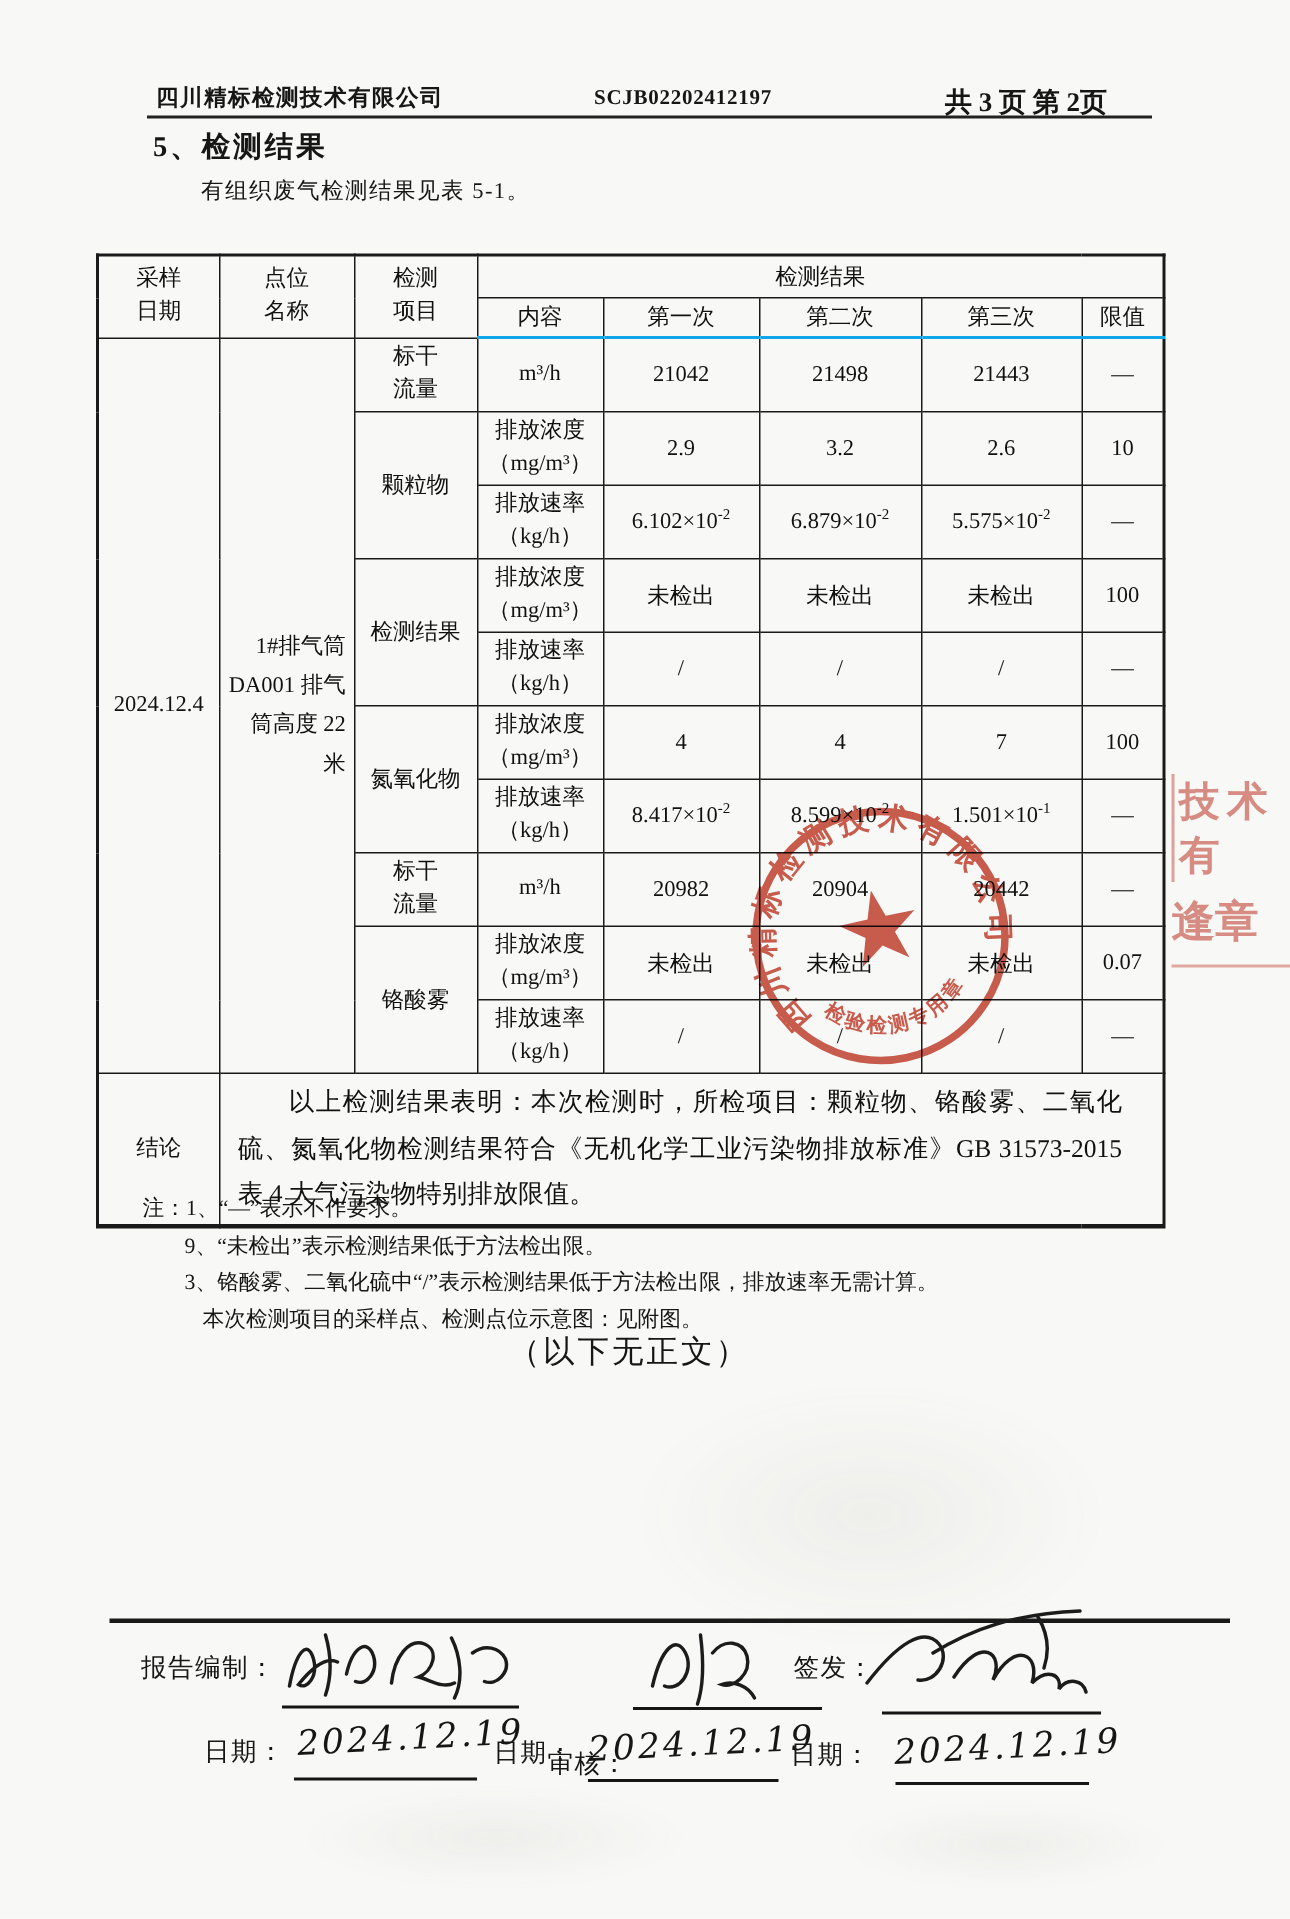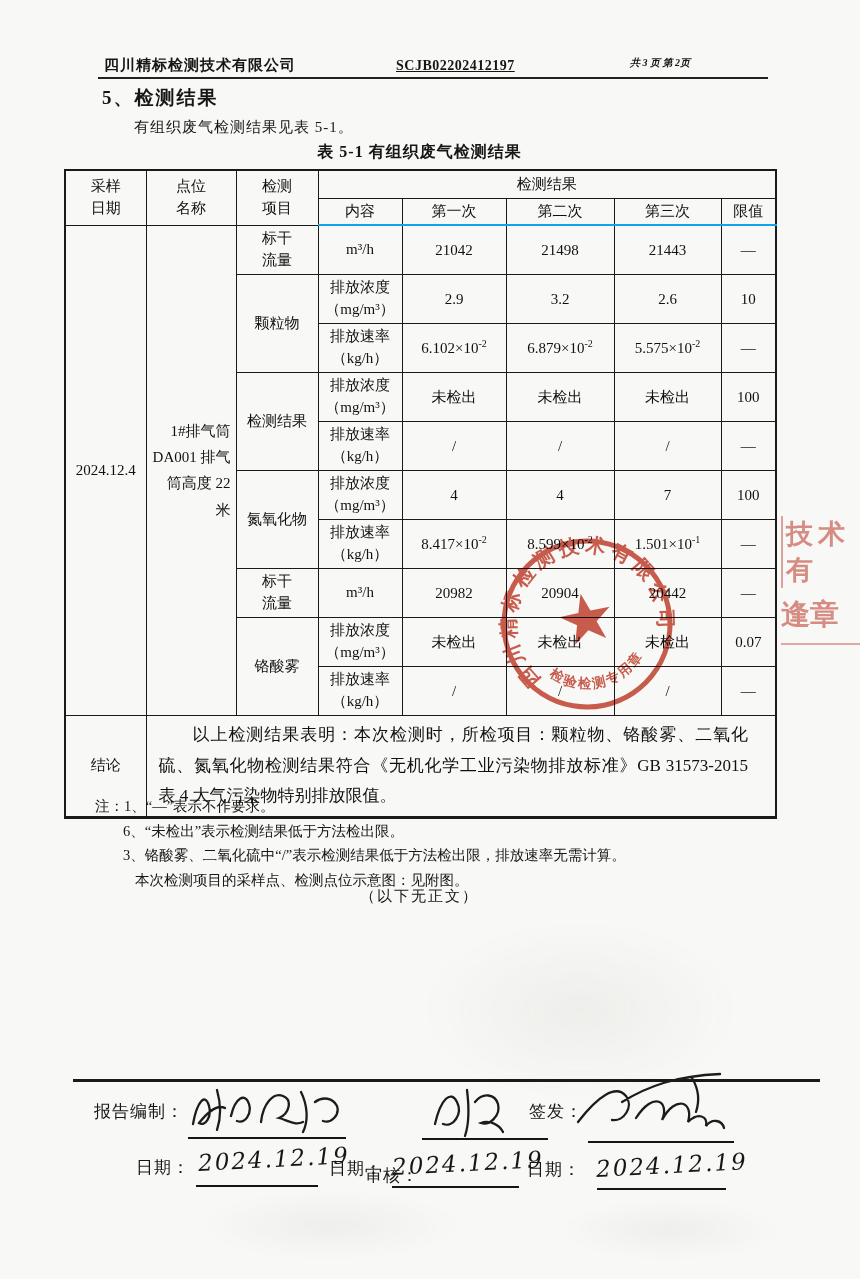--- a/index.html
+++ b/index.html
@@ -2,22 +2,22 @@
 <html lang="zh"><head>
 <meta charset="utf-8">
 <style>
   html,body{margin:0;padding:0;}
   body{background:#f7f7f4;font-family:"Liberation Serif","DejaVu Serif",serif;color:#161616;}
   .page{position:relative;width:860px;height:1279px;background:#f8f8f6;overflow:hidden;}
   .abs{position:absolute;}
 
   
   .hd-company{left:104px;top:56px;font-size:15px;font-weight:bold;letter-spacing:1px;}
-  .hd-report{left:396px;top:58px;font-size:14px;font-weight:bold;letter-spacing:.5px;text-decoration:underline;}
-  .hd-page{left:630px;top:56px;font-size:10px;font-weight:bold;font-style:italic;}
+  .hd-report{left:396px;top:58px;font-size:14px;font-weight:bold;letter-spacing:.5px;}
+  .hd-page{left:630px;top:56px;font-size:18px;font-weight:bold;}
   .hd-rule{left:98px;top:77px;width:670px;height:2px;background:#222;}
 
   .sec-title{left:102px;top:85px;font-size:19px;font-weight:bold;letter-spacing:2px;}
   .intro{left:134px;top:118px;font-size:15px;letter-spacing:1px;}
   .caption{left:64px;top:142px;width:711px;text-align:center;font-size:16px;font-weight:600;letter-spacing:1px;}
 
   
   .twrap{left:64px;top:169px;}
   table.t{border-collapse:collapse;table-layout:fixed;width:711px;border:2px solid #1a1a1a;border-bottom-width:3px;}
   .t th,.t td{border:1px solid #1a1a1a;font-size:15px;font-weight:normal;padding:1px 2px;text-align:center;vertical-align:middle;color:#111;}
@@ -27,21 +27,21 @@
   .pre{white-space:pre-line;line-height:1.45;}
   td.point{text-align:right;padding:0 5px;line-height:1.75;}
   tr.concl td{height:76px;}
   td.concl-text{text-align:justify;text-indent:2em;padding:4px 27px 4px 12px;line-height:1.8;font-size:17px;}
   sup.ve{font-size:10px;line-height:0;}
 
   
   .notes{left:95px;top:794px;font-size:14.5px;line-height:24.5px;width:690px;}
   .notes .n-ind{padding-left:28px;}
   .notes .n-ind2{padding-left:40px;}
-  .nomore{left:64px;top:887px;width:711px;text-align:center;font-size:15px;letter-spacing:2px;}
+  .nomore{left:64px;top:887px;width:711px;text-align:center;font-size:21px;letter-spacing:2px;}
 
   
   .seal{left:497px;top:534px;transform:rotate(-12deg);opacity:.82;mix-blend-mode:multiply;}
   .seam{left:781px;top:516px;width:90px;color:rgba(193,74,60,.62);font-weight:bold;}
   .seam .r1{font-size:27px;letter-spacing:5px;border-left:2px solid rgba(193,74,60,.5);padding-left:3px;}
   .seam .r2{font-size:29px;display:flex;justify-content:space-between;width:82px;margin-top:7px;}
   .seam .r3{width:84px;height:2px;background:rgba(193,74,60,.45);margin-top:8px;}
 
   
   .sig-rule{left:73px;top:1079px;width:747px;height:3px;background:#1a1a1a;}
@@ -57,21 +57,20 @@
 
 <div class="page">
 
   <div class="abs hd-company">四川精标检测技术有限公司</div>
   <div class="abs hd-report">SCJB02202412197</div>
   <div class="abs hd-page">共 3 页 第 2页</div>
   <div class="abs hd-rule"></div>
 
   <div class="abs sec-title">5、检测结果</div>
   <div class="abs intro">有组织废气检测结果见表 5-1。</div>
-  <div class="abs caption">表 5-1 有组织废气检测结果</div>
 
   <div class="abs twrap">
     <table class="t">
       <colgroup>
         <col style="width:81px">
           <col style="width:90px">
           <col style="width:82px">
           <col style="width:84px">
         <col style="width:104px">
           <col style="width:108px">
@@ -209,21 +208,21 @@
   <div class="abs seam">
     <div class="r1">技术有</div>
     <div class="r2">
       <span>逢章</span>
     </div>
     <div class="r3"></div>
   </div>
 
   <div class="abs notes">
     <div>注：1、“—”表示不作要求。</div>
-    <div class="n-ind">6、“未检出”表示检测结果低于方法检出限。</div>
+    <div class="n-ind">9、“未检出”表示检测结果低于方法检出限。</div>
     <div class="n-ind">3、铬酸雾、二氧化硫中“/”表示检测结果低于方法检出限，排放速率无需计算。</div>
     <div class="n-ind2">本次检测项目的采样点、检测点位示意图：见附图。</div>
   </div>
   <div class="abs nomore">（以下无正文）</div>
 
   <div class="abs sig-rule"></div>
 
   <div class="abs siglabel" style="left:94px;top:1100px;">报告编制：</div>
   <svg class="abs sigsvg" style="left:183px;top:1080px;" width="165" height="58" viewBox="0 0 165 58">
     <path d="M10 44 C14 22 22 12 26 26 C29 37 22 47 16 43 C24 33 34 24 42 28 M34 10 C38 24 38 38 34 50 M48 36 C52 18 62 12 66 24 C69 34 62 44 54 41 M78 42 C80 24 90 12 100 16 C110 20 106 34 96 38 C104 40 112 46 120 42 M118 12 C124 24 126 40 120 52 M132 22 C140 16 150 18 154 26 C157 35 148 44 140 41"></path>

